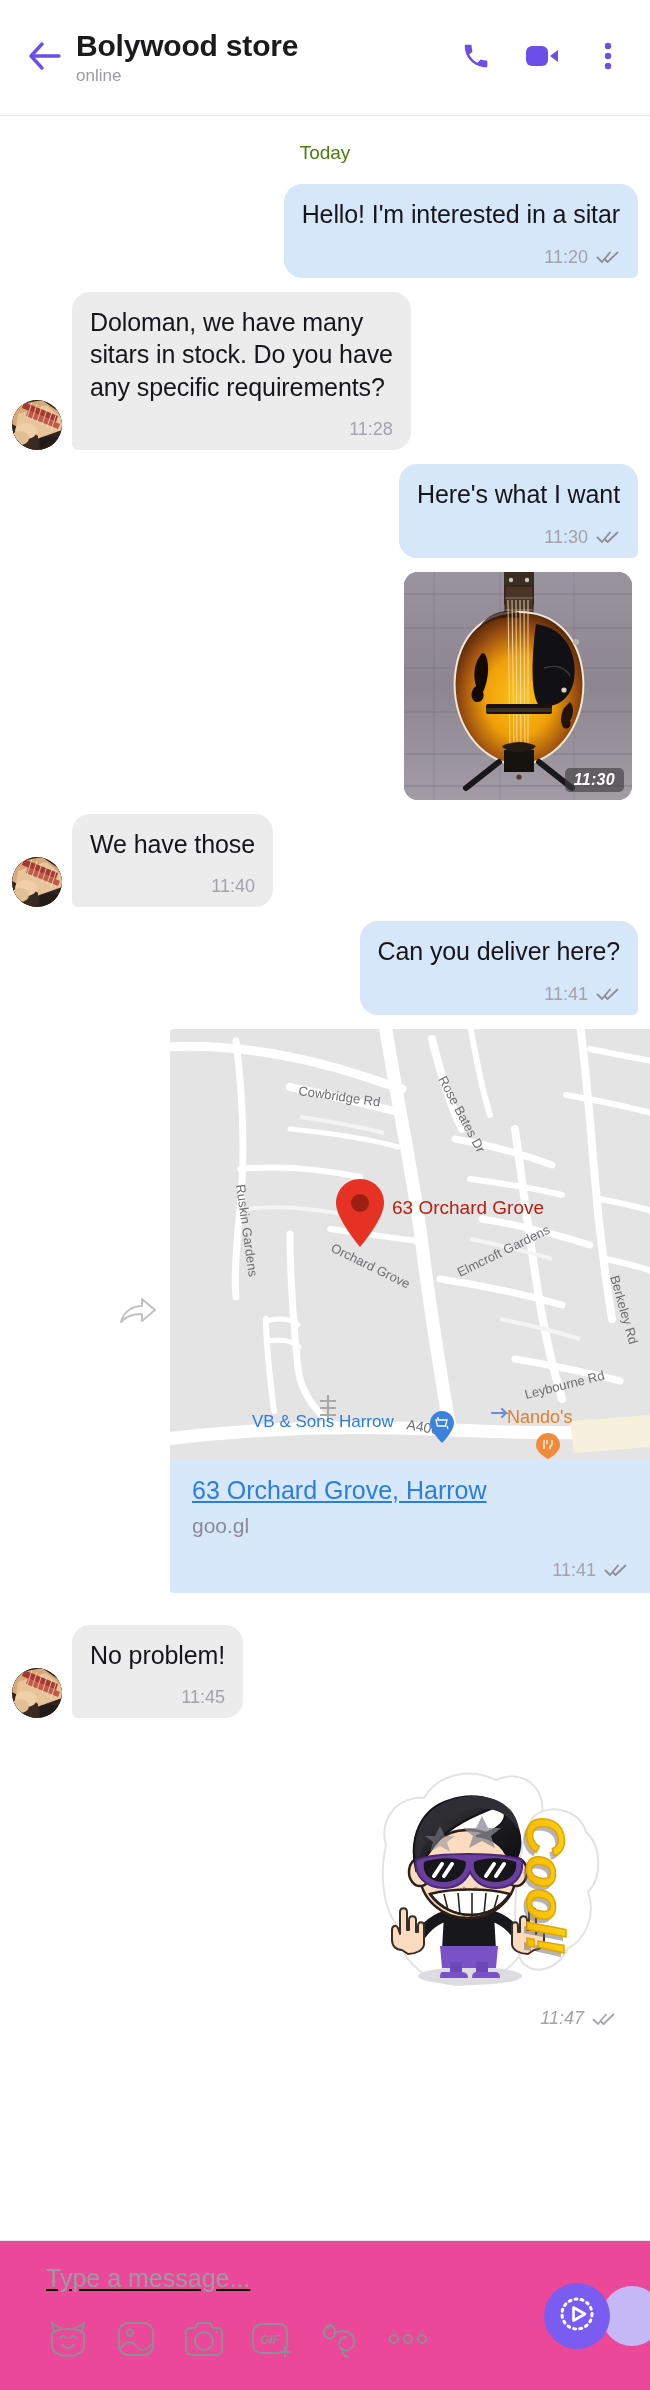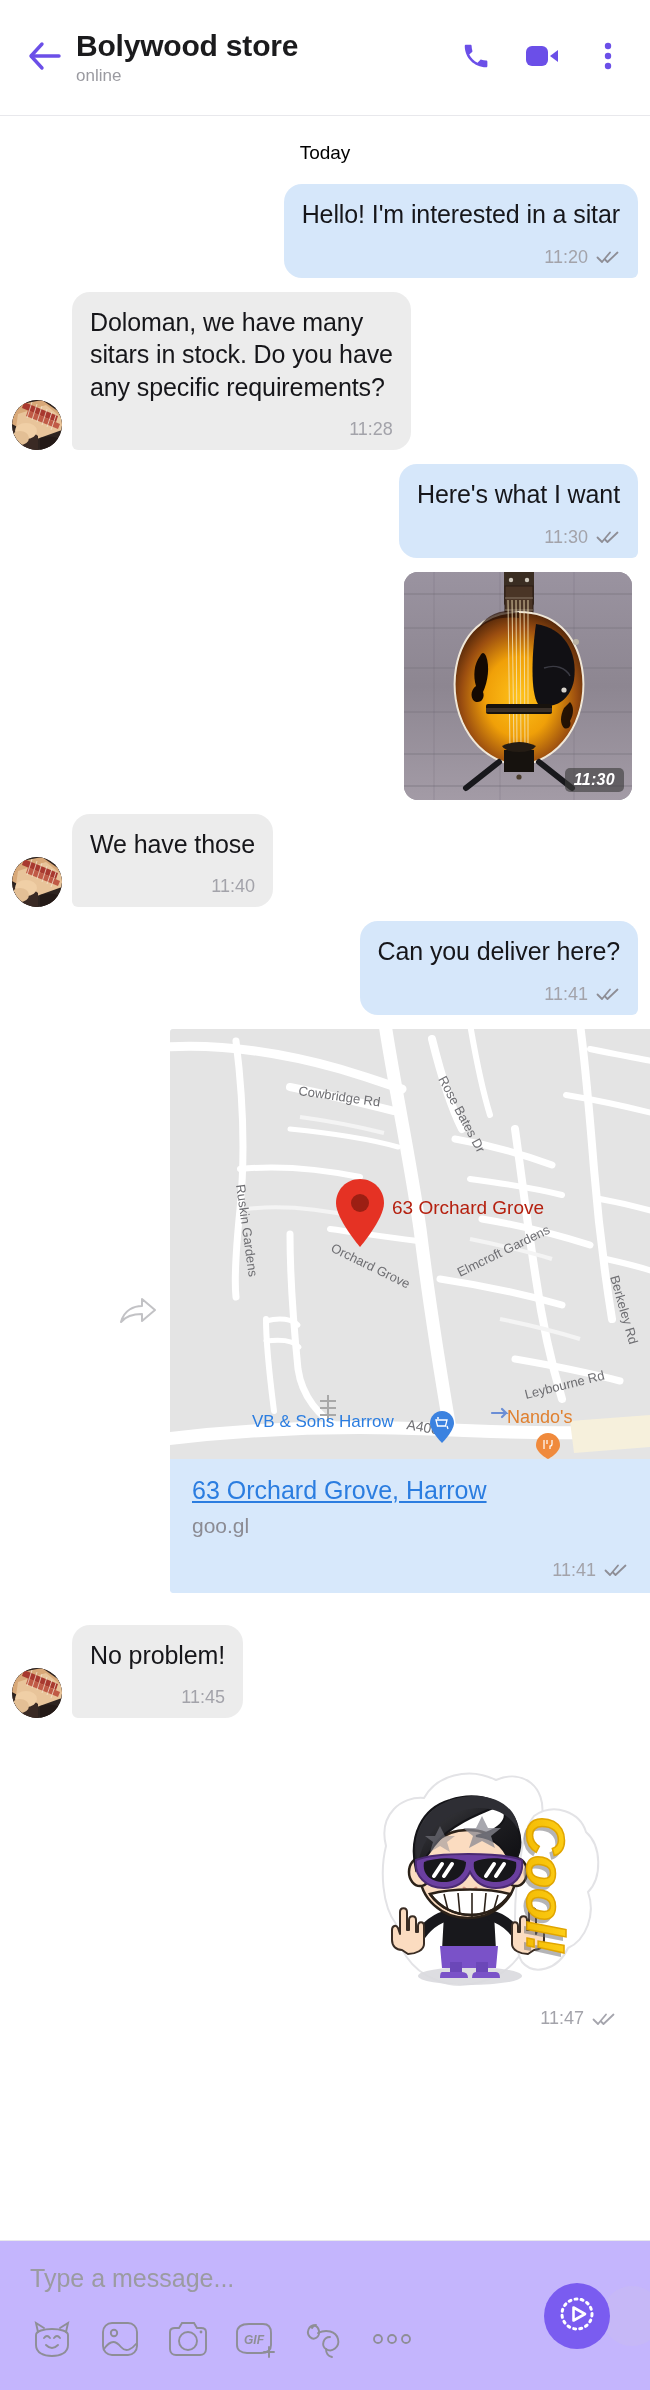--- a/index.html
+++ b/index.html
@@ -62,21 +62,21 @@
     flex: 1 1 auto;
     padding: 14px 0 8px 0;
     display: flex;
     flex-direction: column;
     background: #fff;
     overflow: hidden;
   }
   .day-divider {
     text-align: center;
     font-size: 19px;
-    color: #000000;
+    color: #4d7c0f;
     padding: 12px 0 20px 0;
   }
 
   .row { display: flex; width: 100%; padding: 0 12px; margin-bottom: 14px; align-items: flex-end; }
   .row.out { justify-content: flex-end; }
   .row.in  { justify-content: flex-start; }
 
   .avatar {
     width: 50px; height: 50px;
     border-radius: 50%;
@@ -159,30 +159,31 @@
     cursor: pointer;
     display: inline-block;
   }
   .link-domain { font-size: 21px; color: #8b8b93; margin-top: 8px; }
   .link-meta { display:flex; justify-content:flex-end; align-items:center; gap:8px; font-size:18px; color:#a3a3aa; padding: 10px 22px 12px 0; background:#d7e8fb; }
 
   
   .row.sticker { margin-bottom: 4px; }
   .sticker-box { width: 250px; height: 250px; }
   .sticker-box svg { display:block; width:100%; height:100%; }
-  .sticker-meta { display:flex; justify-content:flex-end; align-items:center; gap:8px; font-size:18px; color:#a3a3aa; padding: 0 34px 0 0; margin-bottom: 16px; }
+  .sticker-meta { display:flex; justify-content:flex-end; align-items:center; gap:8px; font-size:18px; color:#a3a3aa; padding: 0 34px 0 0; margin-bottom: 16px; font-style: italic; }
 
   
   .composer {
     flex: 0 0 auto;
     border-top: 1px solid #e8e8ec;
-    padding: 22px 0 26px 0;
-    background: #c4b5fd;
+    padding: 22px 0 26px 16px;
+    background: #ec4899;
     position: relative;
     min-height: 150px;
+    text-decoration: underline;
   }
   .composer-input {
     border: none; outline: none; background: transparent;
     font-family: inherit;
     font-size: 25px;
     color: #16161a;
     width: 440px;
     padding: 0 0 0 30px;
     line-height: 1.2;
     display: block;

